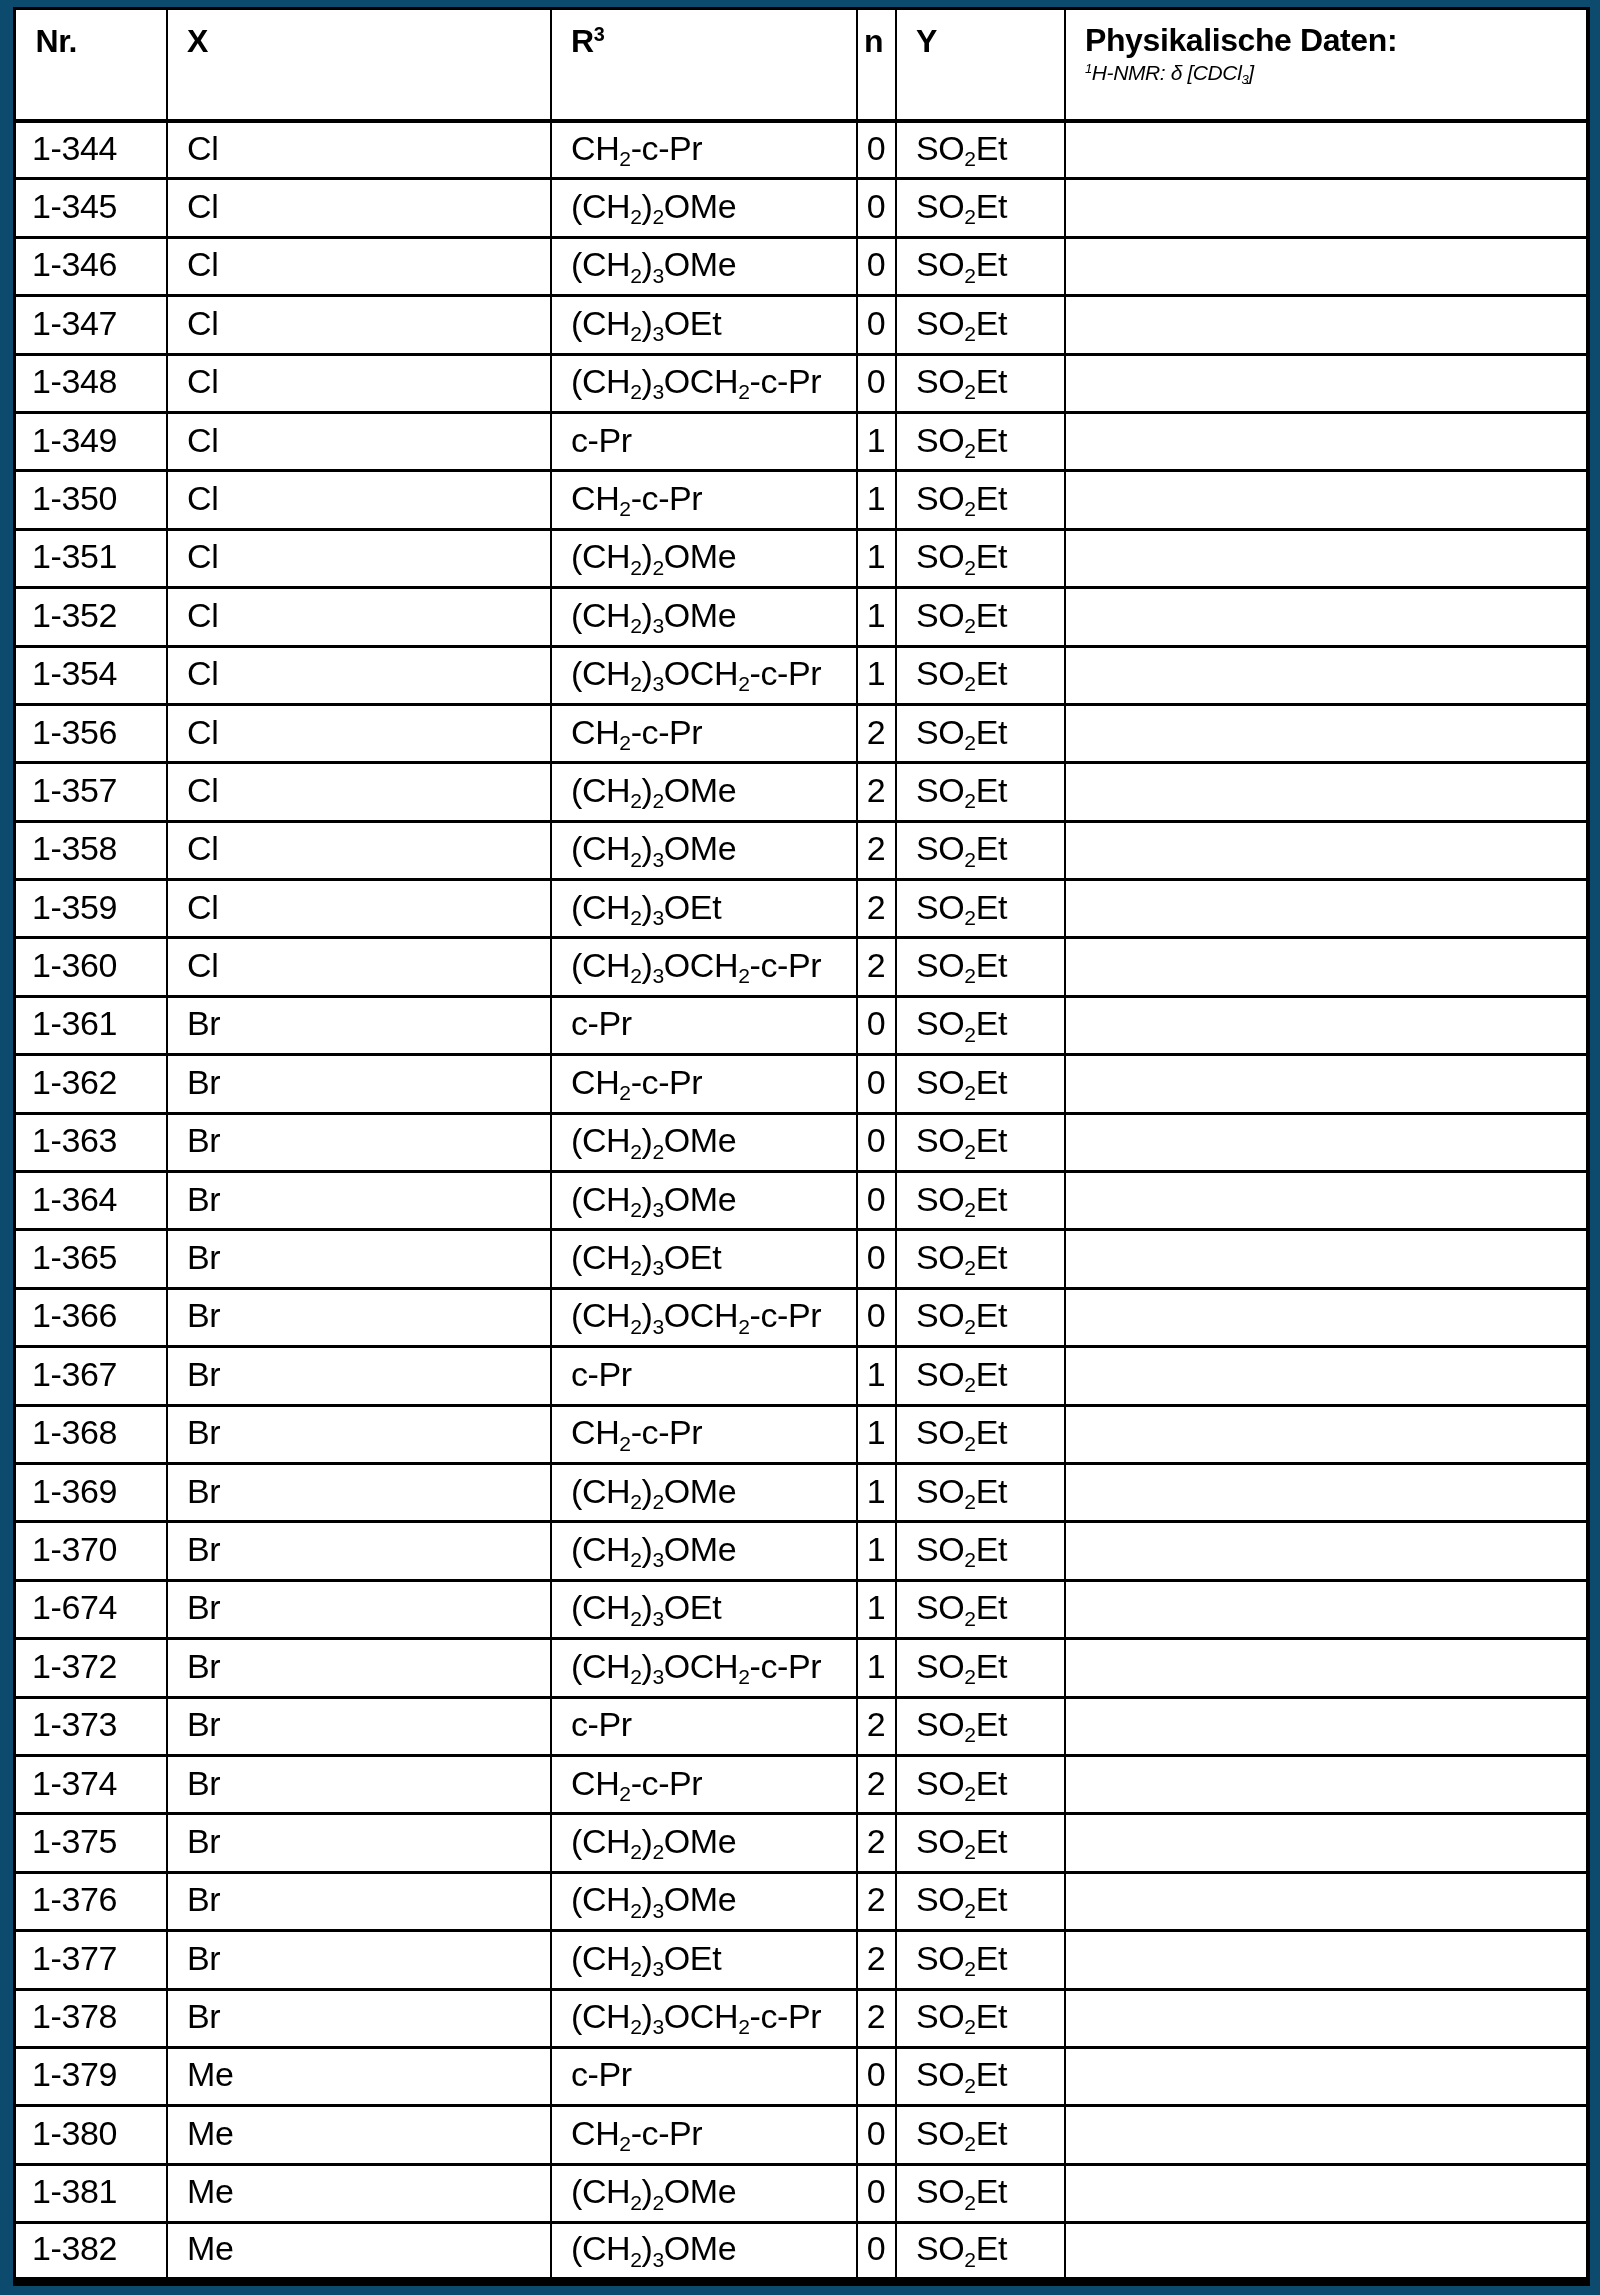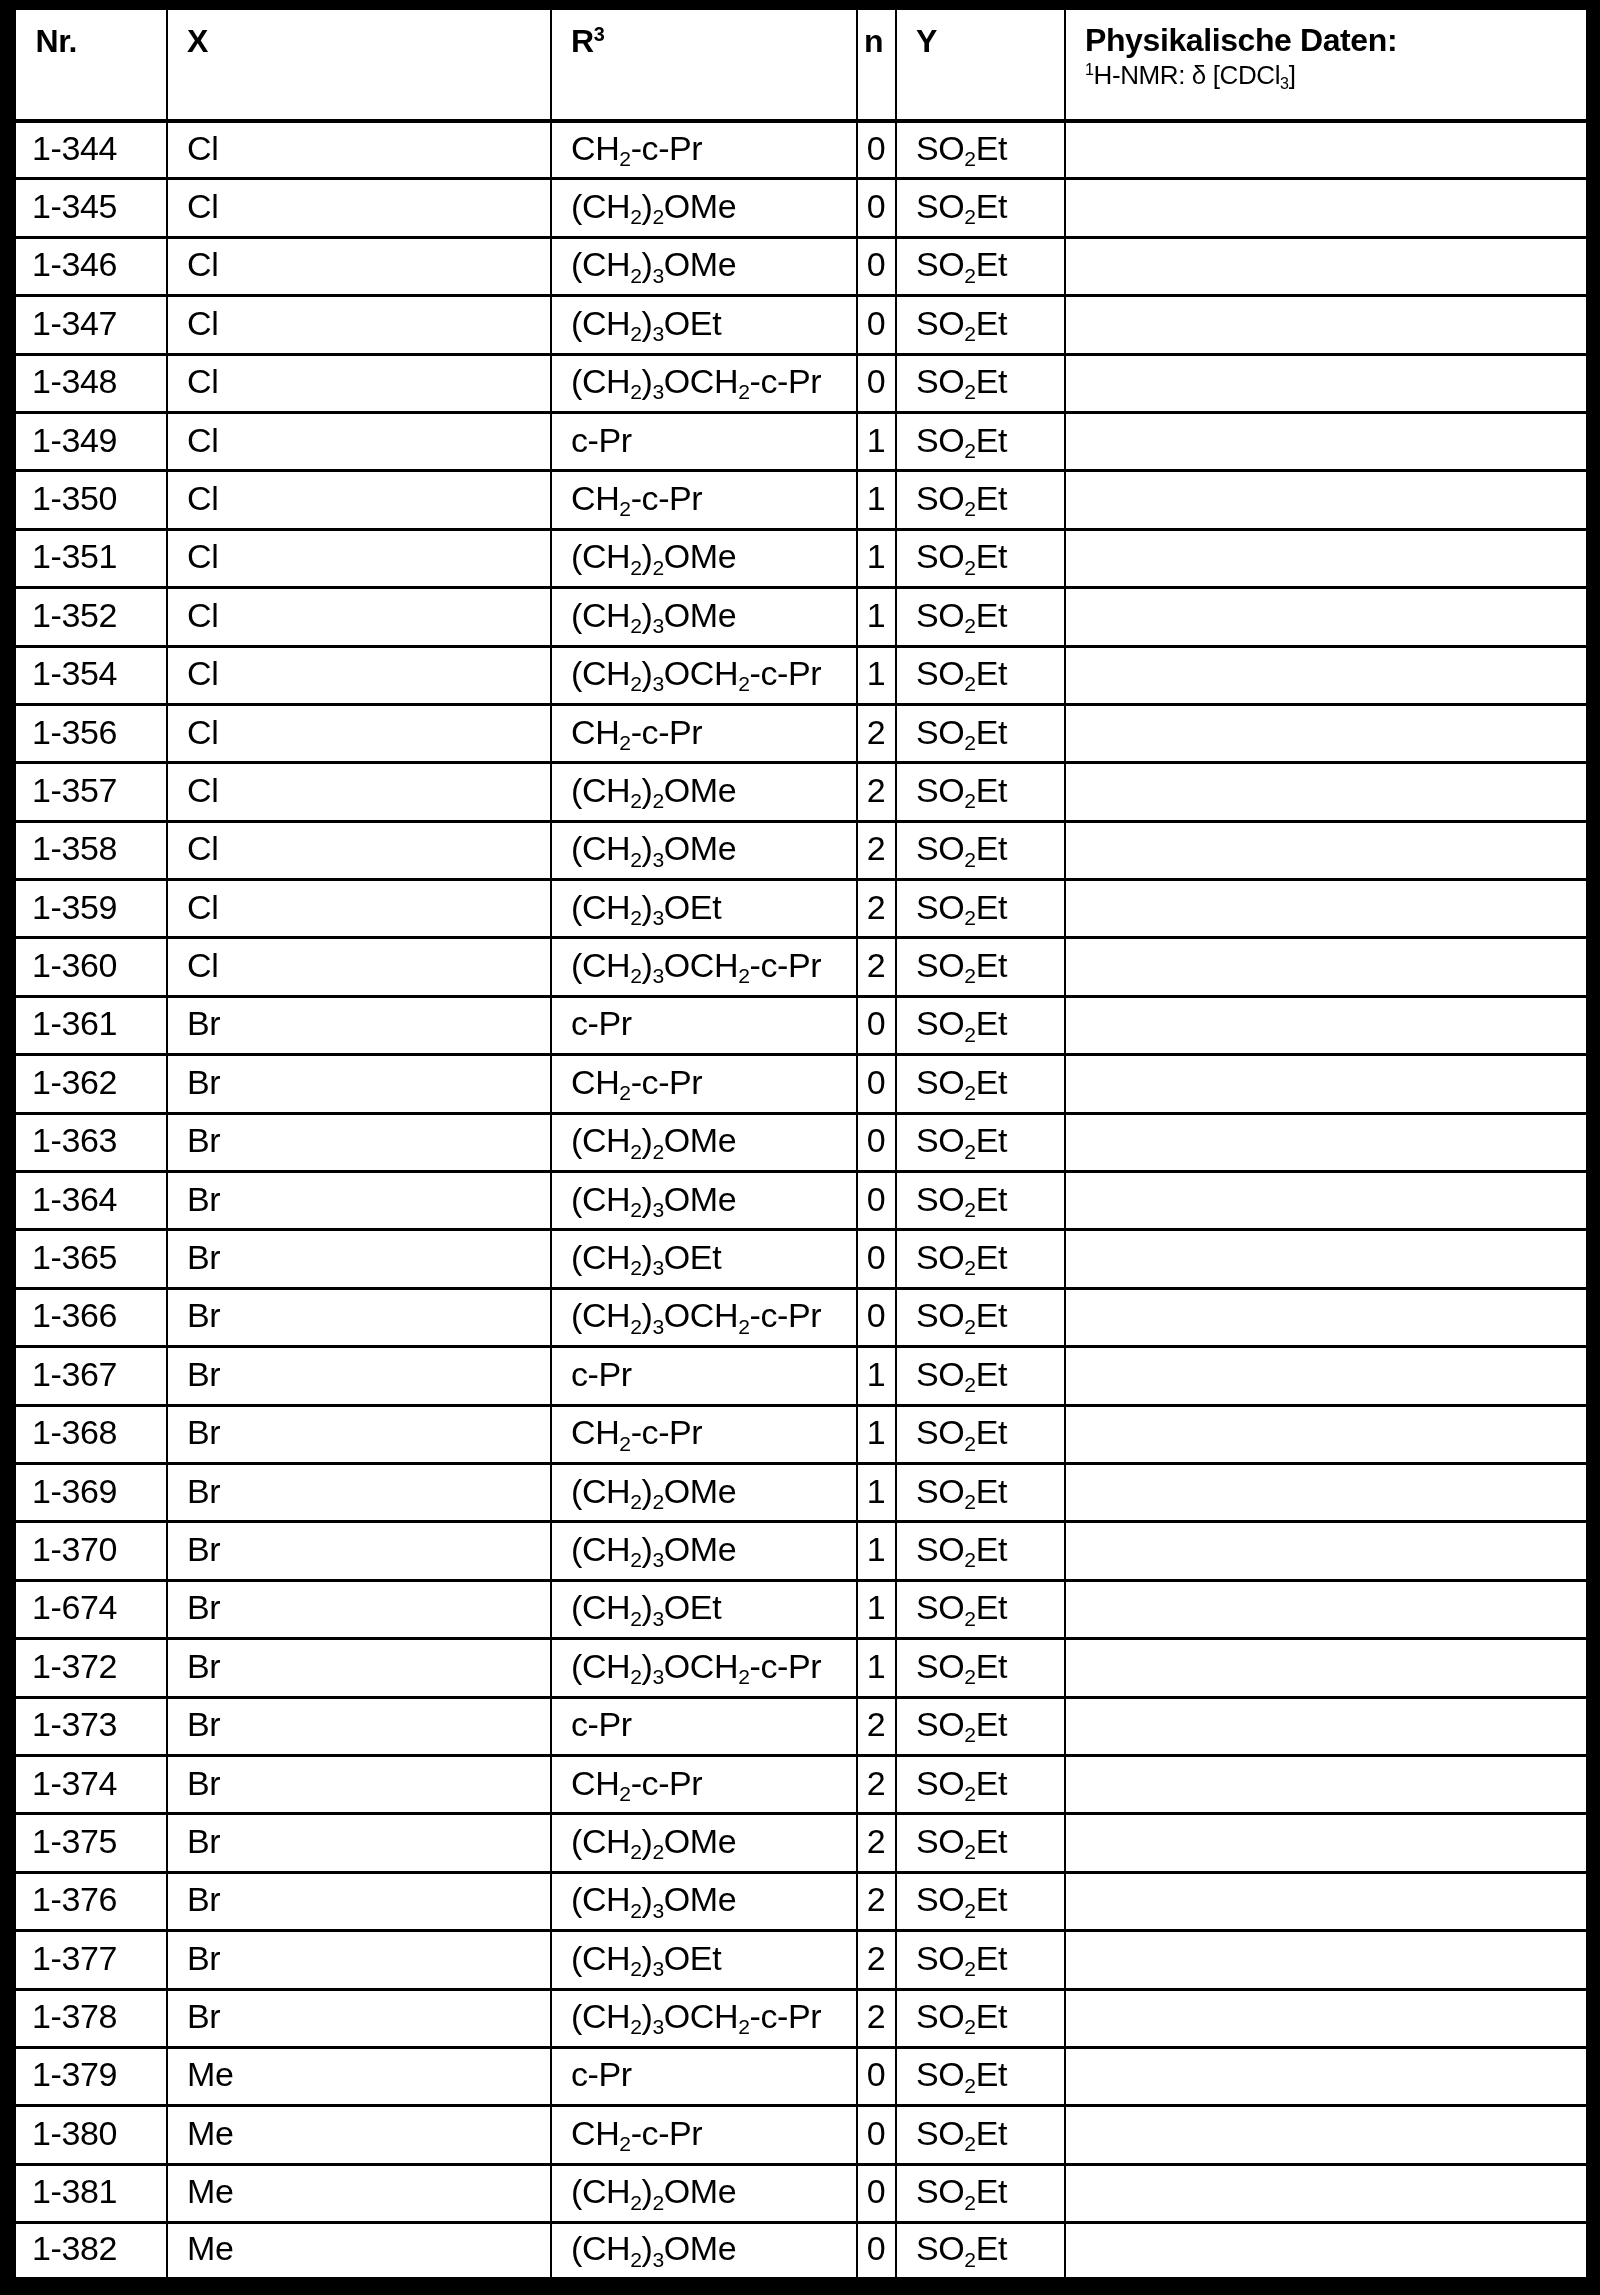--- a/index.html
+++ b/index.html
@@ -4,21 +4,21 @@
 <style>
   html, body {
     margin: 0;
     padding: 0;
     background: #ffffff;
   }
   .page {
     position: relative;
     width: 1600px;
     height: 2295px;
-    background: #000000;
+    background: #0c4a6e;
     overflow: hidden;
     font-family: "Liberation Sans", sans-serif;
     color: #000000;
   }
   table.compound-table {
     position: absolute;
     left: 13px;
     top: 6.5px;
     width: 1577px;
     height: 2279px;
@@ -52,21 +52,22 @@
     padding: 13px 0 0 19.5px;
     font-size: 32px;
     font-weight: bold;
     letter-spacing: -0.4px;
     border-bottom: 4.9px solid #000;
   }
   thead th.h-n { padding-left: 6.5px; }
   thead th.h-phys { line-height: 1.22; padding-top: 11.3px; }
   .phys-sub {
     font-weight: normal;
-    font-size: 26px;
+    font-size: 21px;
+    font-style: italic;
   }
   tbody tr { height: 56px; }
   tbody td {
     font-size: 34px;
     letter-spacing: -0.4px;
     vertical-align: middle;
     padding: 0 0 3.2px 19.5px;
   }
   tbody td.cell-nr { padding-left: 16px; }
   tbody td.cell-n  { padding-left: 0; text-align: center; }

